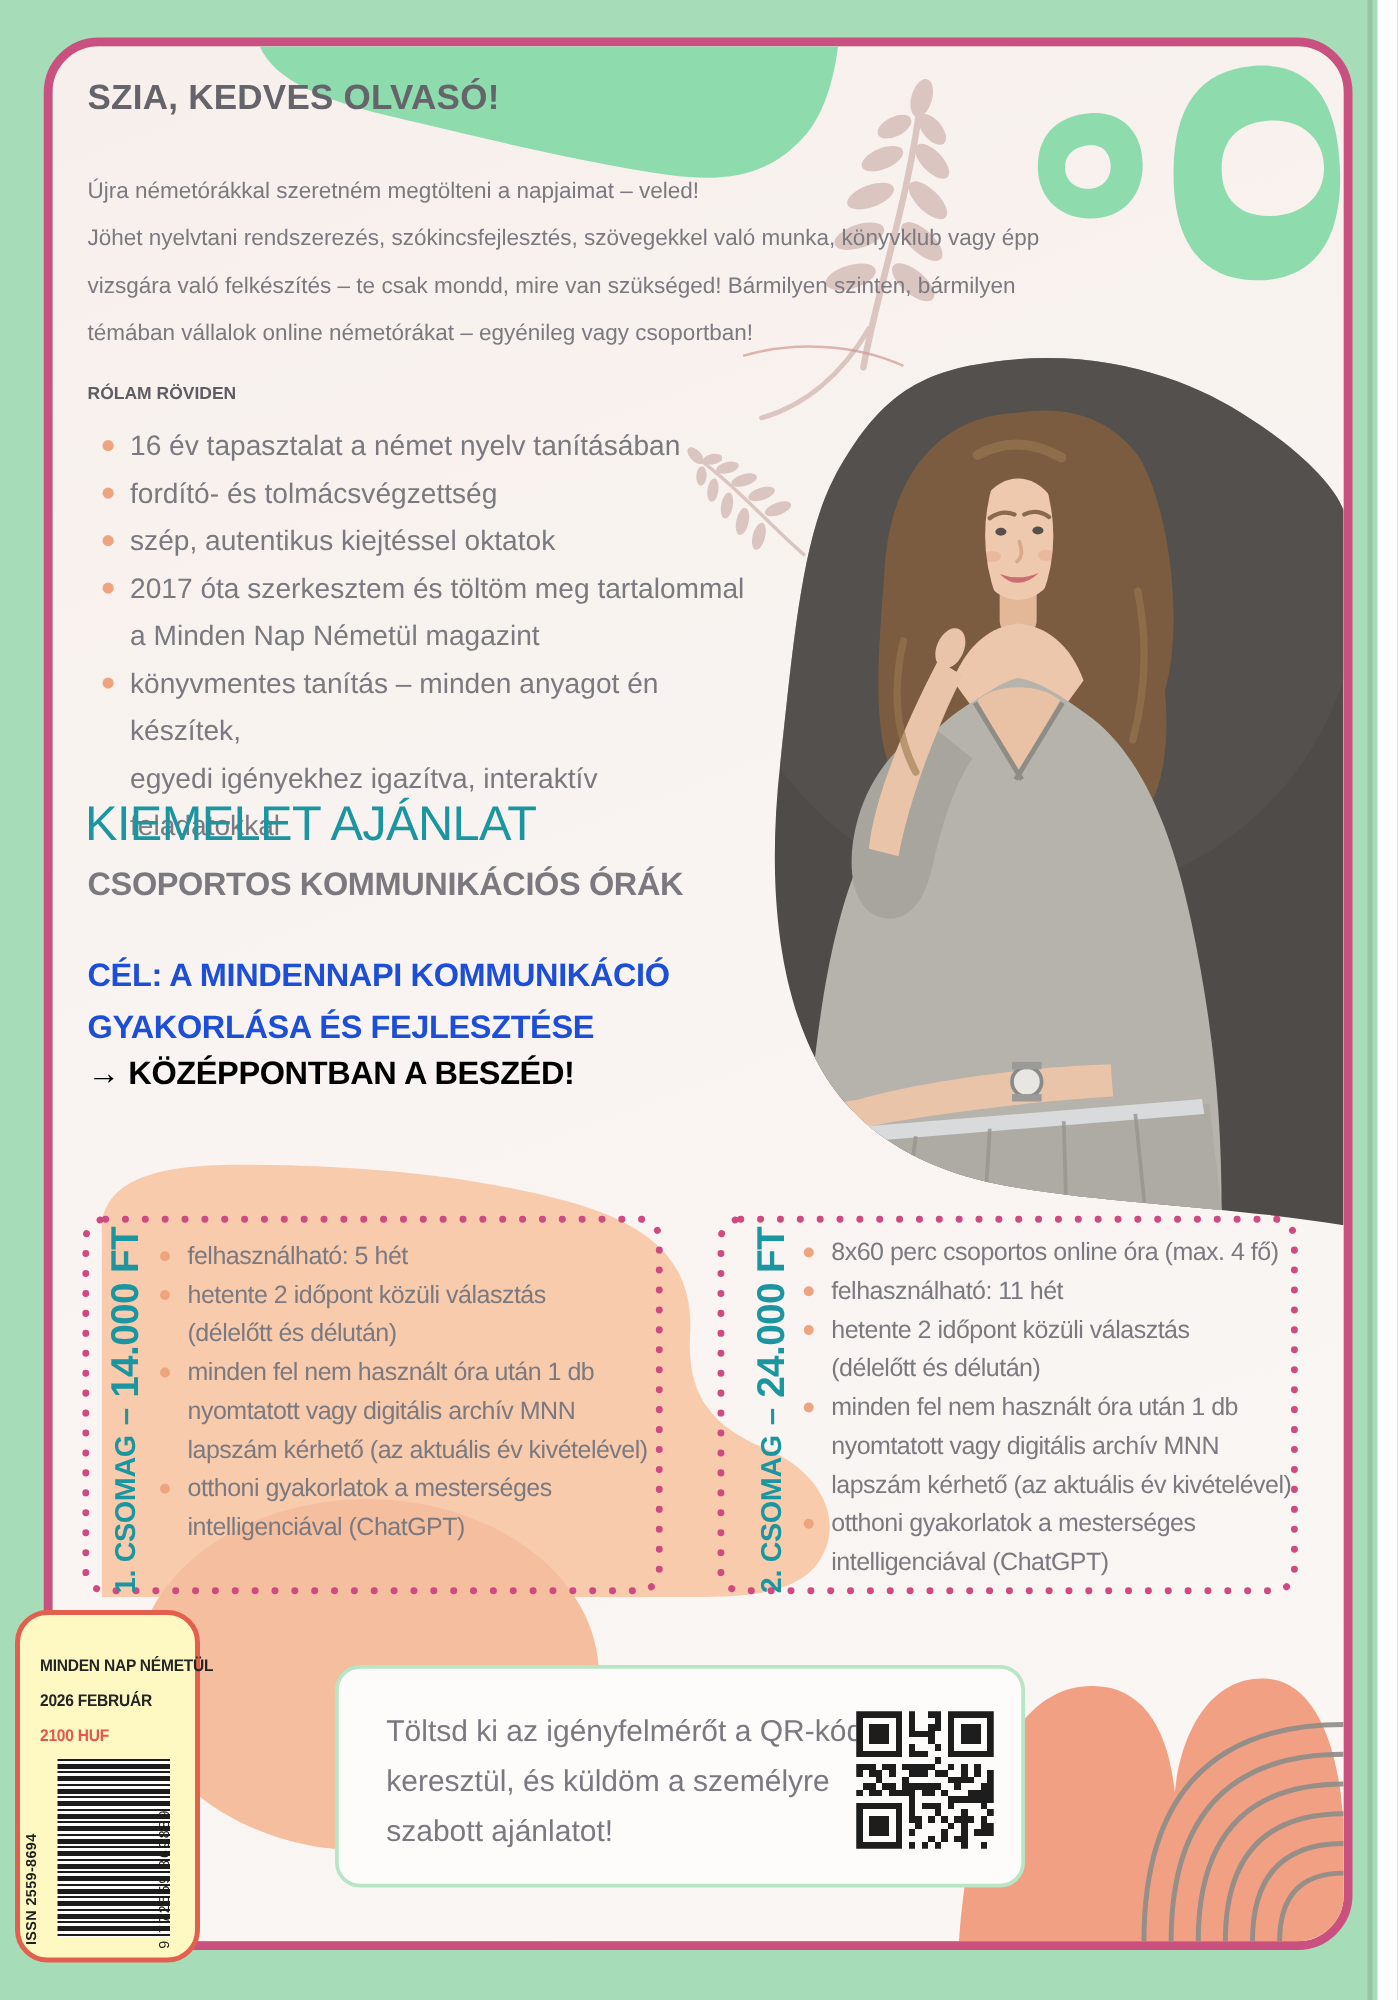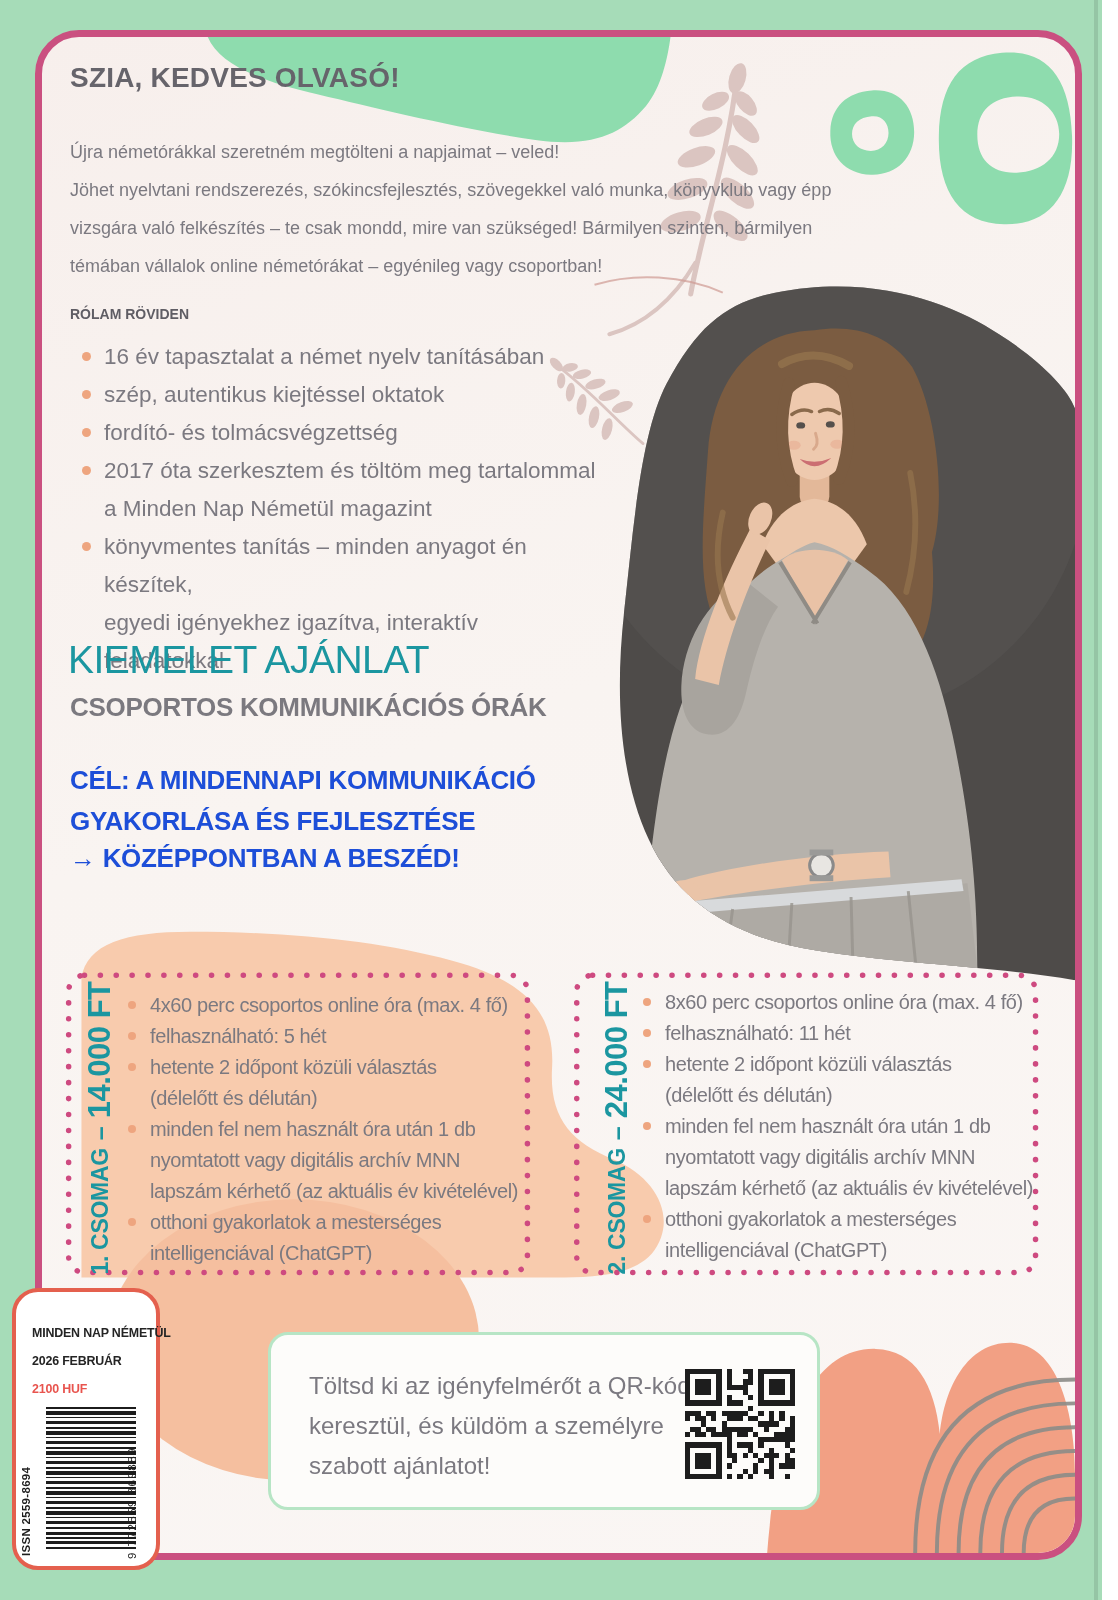--- a/index.html
+++ b/index.html
@@ -13,36 +13,36 @@
   .txt{position:absolute;white-space:pre-line;}
   #greeting{left:70px;top:62px;font-size:28px;font-weight:700;color:#66646b;letter-spacing:0.2px;}
   #intro{left:70px;top:133px;font-size:18px;line-height:38px;color:#7b7980;width:960px;}
   #about-title{left:70px;top:306px;font-size:14px;font-weight:700;color:#5f5d64;}
   #about-list{position:absolute;left:80px;top:338px;width:520px;}
   .bullet-item{position:relative;padding-left:24px;font-size:22.5px;line-height:38px;color:#7b7980;white-space:pre-line;}
   .b-dot{position:absolute;left:2px;top:14px;width:9px;height:9px;border-radius:50%;background:#eea57f;}
   #offer-title{left:68px;top:638px;font-size:39px;font-weight:400;color:#1b96a0;letter-spacing:-0.5px;}
   #offer-subtitle{left:70px;top:692px;font-size:26px;font-weight:700;color:#7b797f;letter-spacing:-0.3px;}
   #offer-goal{left:70px;top:760px;font-size:26px;font-weight:700;color:#1d4ed8;line-height:41px;letter-spacing:-0.3px;}
-  #offer-highlight{left:70px;top:843px;font-size:26px;font-weight:700;color:#1d4ed8;letter-spacing:-0.3px;}
+  #offer-highlight{left:70px;top:843px;font-size:26px;font-weight:700;color:#000000;letter-spacing:-0.3px;}
   .pkg-bullets{position:absolute;width:418px;}
   #pkg1-bullets{left:128px;top:990px;}
   #pkg2-bullets{left:643px;top:987px;}
   .pkg-item{position:relative;padding-left:22px;font-size:20px;line-height:31px;color:#7b7980;
             letter-spacing:-0.4px;white-space:pre-line;}
   .pkg-item .b-dot{width:8px;height:8px;top:11px;left:0;}
   .vlabel{position:absolute;width:300px;height:76px;transform:rotate(-90deg);
           display:flex;align-items:center;justify-content:center;gap:8px;color:#1b96a0;white-space:nowrap;}
   #vlabel1{left:-50px;top:1090px;}
   #vlabel2{left:467px;top:1090px;}
   .vlabel .v-num{font-size:23px;font-weight:700;letter-spacing:-0.3px;}
   .vlabel .v-dash{font-size:25px;font-weight:700;}
   .vlabel .v-price{font-size:31px;font-weight:700;letter-spacing:-0.5px;}
   #issue-box{position:absolute;left:12px;top:1288px;width:148px;height:282px;box-sizing:border-box;
-             background:#ffffff;border:4px solid #e4604e;border-radius:26px;z-index:5;text-align:center;}
+             background:#fef9c3;border:4px solid #e4604e;border-radius:26px;z-index:5;text-align:center;}
   .issue-line{position:absolute;left:16px;font-weight:700;color:#242424;font-size:13.5px;
               letter-spacing:-0.2px;transform:scaleX(0.92);transform-origin:left;white-space:nowrap;}
   #issue-mag{top:33px;}
   #issue-date{top:61px;}
   #issue-price{top:89px;color:#e8544e;}
   #barcode{position:absolute;left:30px;top:115px;width:90px;height:143px;
            background:repeating-linear-gradient(180deg,#1c1c1c 0 2px,#fdfdfd 2px 4.5px,#1c1c1c 4.5px 8px,
            #fdfdfd 8px 10px,#1c1c1c 10px 11.5px,#fdfdfd 11.5px 14px,#1c1c1c 14px 17.5px,#fdfdfd 17.5px 20px);}
   .bar-txt{position:absolute;font-size:11.5px;color:#1e1e1e;white-space:nowrap;
            transform:rotate(-90deg);transform-origin:left bottom;}
@@ -162,41 +162,40 @@
 
   <div class="txt" id="greeting">SZIA, KEDVES OLVASÓ!</div>
   <div class="txt" id="intro">Újra németórákkal szeretném megtölteni a napjaimat – veled!
 Jöhet nyelvtani rendszerezés, szókincsfejlesztés, szövegekkel való munka, könyvklub vagy épp
 vizsgára való felkészítés – te csak mondd, mire van szükséged! Bármilyen szinten, bármilyen
 témában vállalok online németórákat – egyénileg vagy csoportban!</div>
   <div class="txt" id="about-title">RÓLAM RÖVIDEN</div>
 
   <div id="about-list">
     <div class="bullet-item"><span class="b-dot"></span><span>16 év tapasztalat a német nyelv tanításában</span></div>
+    <div class="bullet-item"><span class="b-dot"></span><span>fordító- és tolmácsvégzettség</span></div>
     <div class="bullet-item"><span class="b-dot"></span><span>szép, autentikus kiejtéssel oktatok</span></div>
-    <div class="bullet-item"><span class="b-dot"></span><span>fordító- és tolmácsvégzettség</span></div>
     <div class="bullet-item"><span class="b-dot"></span><span>2017 óta szerkesztem és töltöm meg tartalommal
 a Minden Nap Németül magazint</span></div>
     <div class="bullet-item"><span class="b-dot"></span><span>könyvmentes tanítás – minden anyagot én készítek,
 egyedi igényekhez igazítva, interaktív feladatokkal</span></div>
   </div>
 
   <div class="txt" id="offer-title">KIEMELET AJÁNLAT</div>
   <div class="txt" id="offer-subtitle">CSOPORTOS KOMMUNIKÁCIÓS ÓRÁK</div>
   <div class="txt" id="offer-goal">CÉL: A MINDENNAPI KOMMUNIKÁCIÓ
 GYAKORLÁSA ÉS FEJLESZTÉSE</div>
   <div class="txt" id="offer-highlight"><span>→</span> <span>KÖZÉPPONTBAN A BESZÉD!</span></div>
 
   <div class="vlabel" id="vlabel1">
     <span class="v-num">1. CSOMAG</span>
     <span class="v-dash">–</span>
     <span class="v-price">14.000 FT</span>
   </div>
   <div class="pkg-bullets" id="pkg1-bullets">
-    <div class="pkg-item"><span class="b-dot"></span><span>4x60 perc csoportos online óra (max. 4 fő)</span></div>
     <div class="pkg-item"><span class="b-dot"></span><span>felhasználható: 5 hét</span></div>
     <div class="pkg-item"><span class="b-dot"></span><span>hetente 2 időpont közüli választás
 (délelőtt és délután)</span></div>
     <div class="pkg-item"><span class="b-dot"></span><span>minden fel nem használt óra után 1 db
 nyomtatott vagy digitális archív MNN
 lapszám kérhető (az aktuális év kivételével)</span></div>
     <div class="pkg-item"><span class="b-dot"></span><span>otthoni gyakorlatok a mesterséges
 intelligenciával (ChatGPT)</span></div>
   </div>
 

